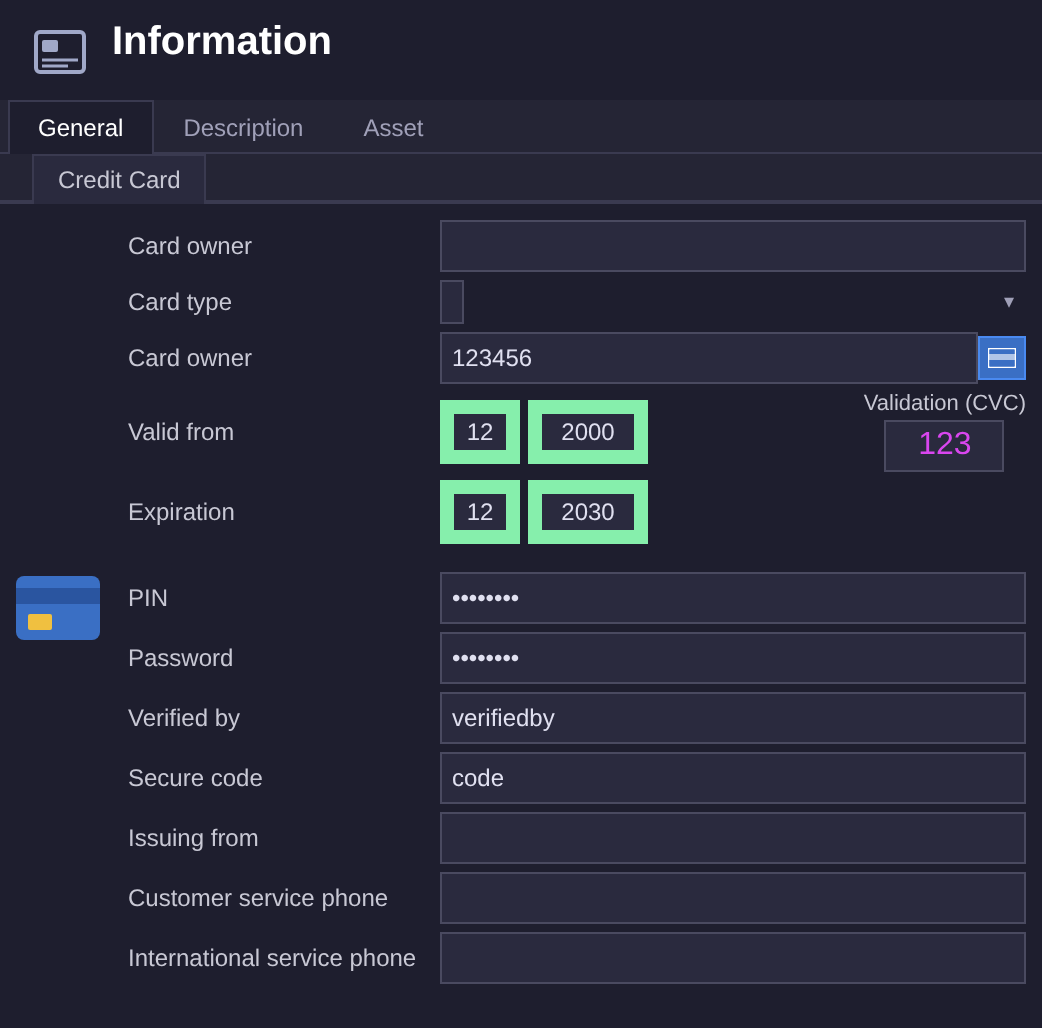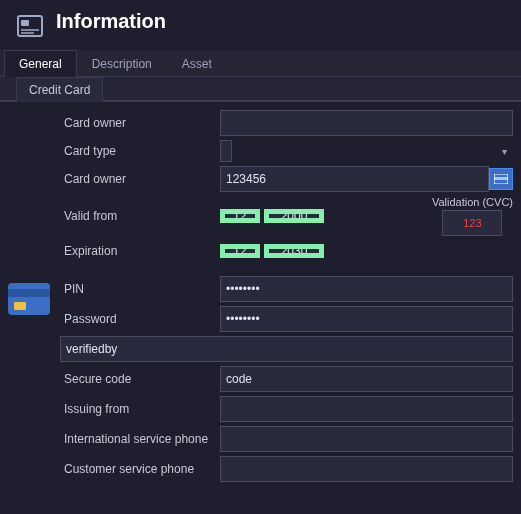--- a/index.html
+++ b/index.html
@@ -193,25 +193,25 @@
       font-size: 9px;
     }
     .date-row-content {
       display: flex;
       align-items: center;
       gap: 4px;
       flex: 1;
     }
     .date-input {
       background: #2a2a3e;
-      border: 5px solid #86efac;
+      border: 7px solid #86efac;
       color: #e0e0f0;
       font-size: 12px;
       padding: 2px 5px;
-      height: 14px;
+      height: 32px;
       width: 40px;
       outline: none;
       text-align: center;
     }
     .date-input-wide {
       width: 60px;
     }
     .validation-block {
       margin-left: 16px;
       display: flex;
@@ -220,22 +220,22 @@
       gap: 2px;
     }
     .validation-label {
       font-size: 11px;
       color: #c8c8d4;
       white-space: nowrap;
     }
     .validation-input {
       background: #2a2a3e;
       border: 1px solid #4a4a60;
-      color: #ef4444;
-      font-size: 11px;
+      color: #d946ef;
+      font-size: 16px;
       padding: 12px 5px;
       height: 22px;
       width: 60px;
       outline: none;
       text-align: center;
     }
     .expiration-row {
       display: flex;
       align-items: center;
       flex: 1;
@@ -333,39 +333,40 @@
           <div class="form-label">PIN</div>
           <input class="form-input" type="password" value="12345678" style="">
         </div>
 
         <div class="form-row">
           <div class="form-label">Password</div>
           <input class="form-input" type="password" value="12345678" style="">
         </div>
 
         <div class="form-row">
+          <div class="form-label">Verified by</div>
           <input class="form-input" type="text" value="verifiedby" style="">
         </div>
 
         <div class="form-row">
           <div class="form-label">Secure code</div>
           <input class="form-input" type="text" value="code" style="">
         </div>
 
         <div class="form-row">
           <div class="form-label">Issuing from</div>
           <input class="form-input" type="text" value="" style="">
         </div>
 
         <div class="form-row">
+          <div class="form-label">Customer service phone</div>
+          <input class="form-input" type="text" value="" style="">
+        </div>
+
+        <div class="form-row">
           <div class="form-label">International service phone</div>
-          <input class="form-input" type="text" value="" style="">
-        </div>
-
-        <div class="form-row">
-          <div class="form-label">Customer service phone</div>
           <input class="form-input" type="text" value="" style="">
         </div>
 
       </div>
     </div>
   </div>
 </div>
 
 </body></html>

